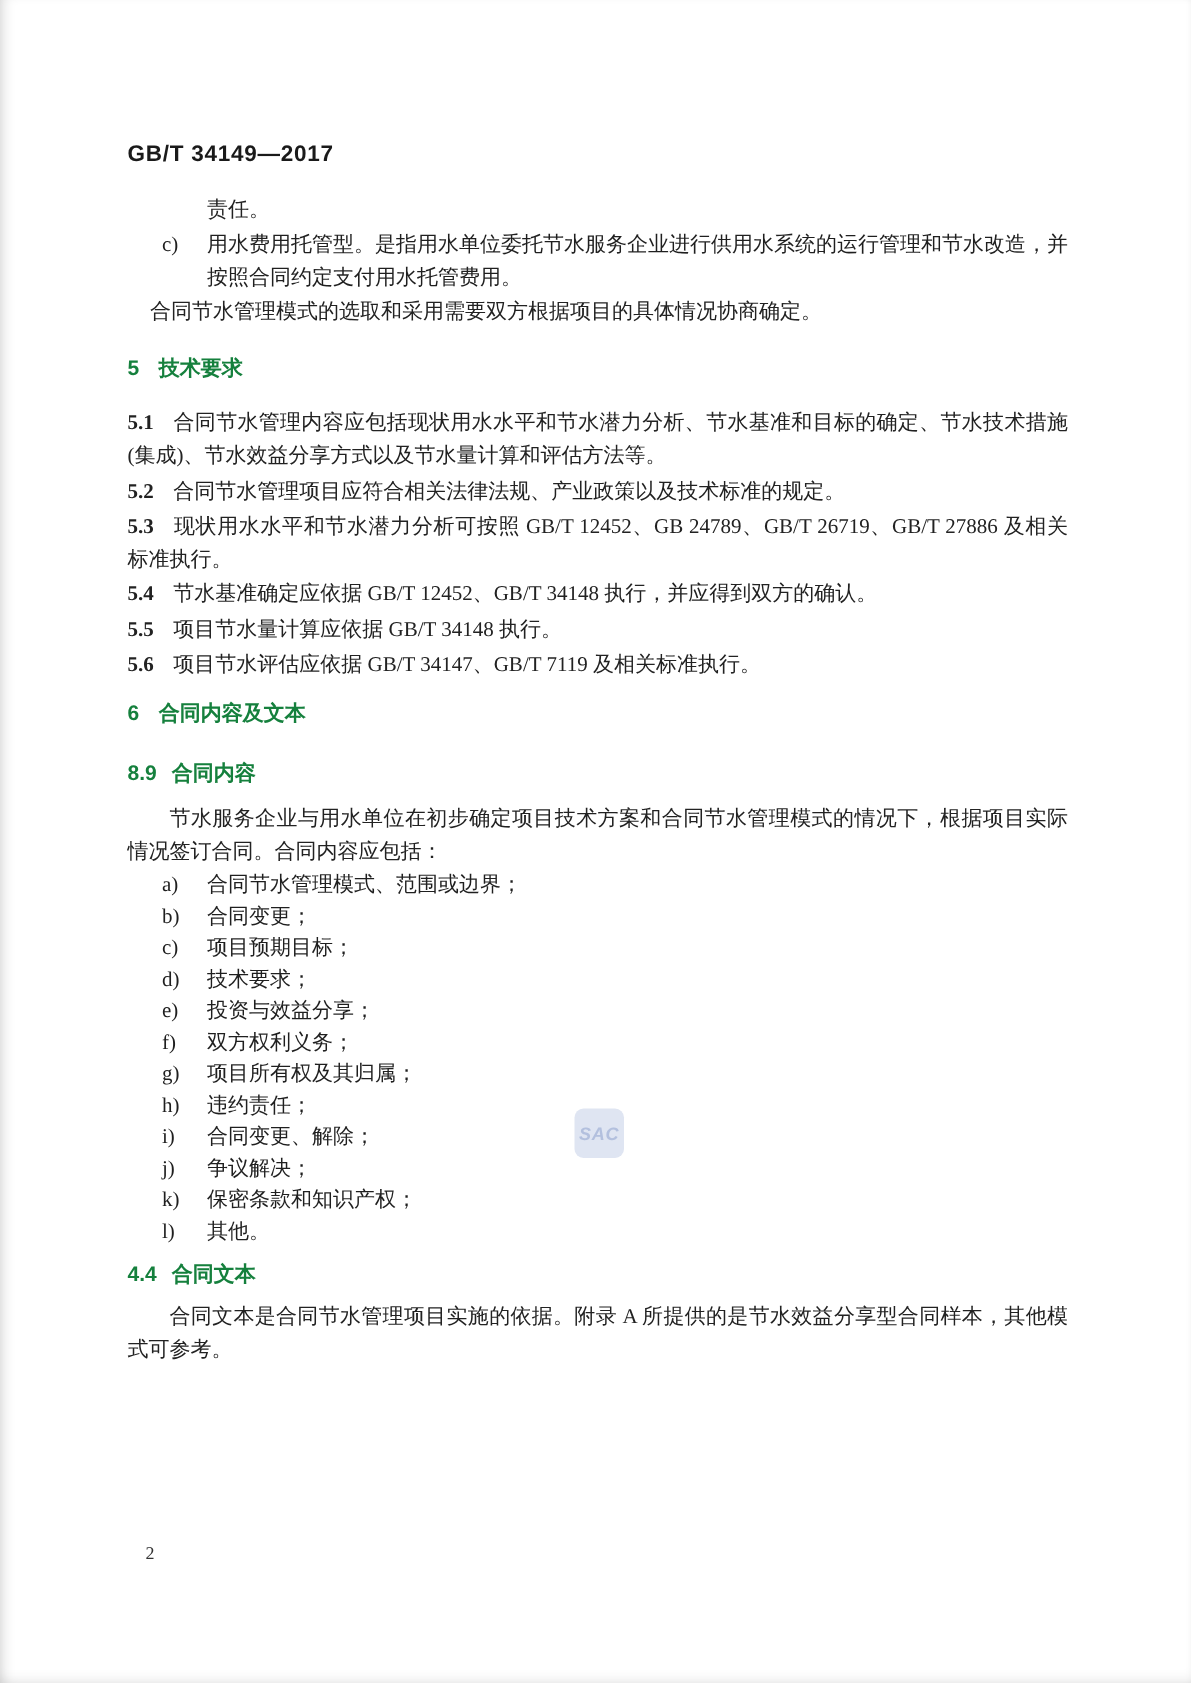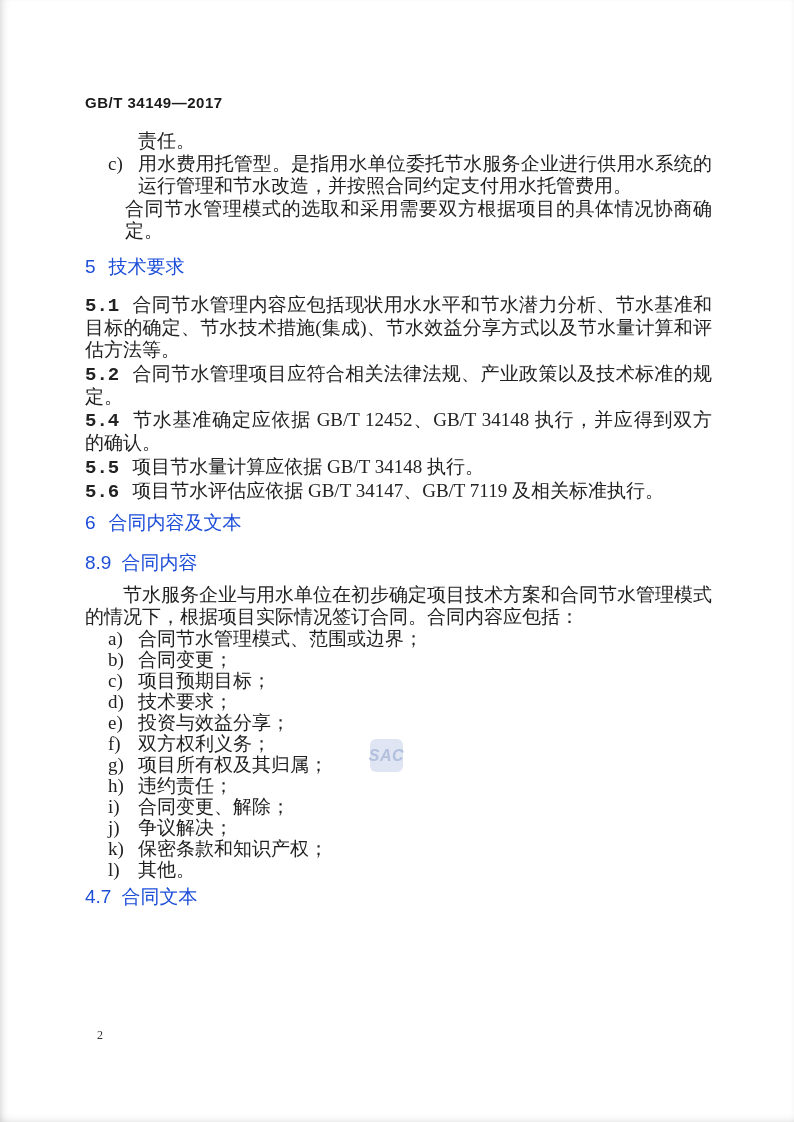--- a/index.html
+++ b/index.html
@@ -27,89 +27,89 @@
   .doc-header {
     margin-top: 92px;
     font-family: "Liberation Sans", "DejaVu Sans", sans-serif;
     font-size: 15px;
     line-height: 22px;
     font-weight: 700;
     letter-spacing: 0.5px;
     color: #1a1a1a;
   }
 
-  p, .li, h2, h3 { font-size: 19px; line-height: 22px; }
+  p, .li, h2, h3 { font-size: 14px; line-height: 22px; }
 
   .para {
     text-align: justify;
     text-justify: inter-character;
     color: #222;
   }
 
   .cont-line { margin-top: 16px; margin-left: 53px; }
 
   .li { display: flex; margin-top: 1px; }
   .li-label {
     flex: none;
     width: 30px;
     margin-left: 23px;
     font-family: "Liberation Serif", serif;
   }
   .li-text { flex: 1; text-align: justify; text-justify: inter-character; }
 
-  .closing { margin-top: 1px; margin-left: 40px; }
+  .closing { margin-top: 1px; margin-left: 15px; }
 
   h2 {
     font-family: "Liberation Sans", "DejaVu Sans", sans-serif;
-    font-weight: 400;
-    color: #1d4ed8;
+    font-weight: 700;
+    color: #15803d;
   }
   .h-sec5 { margin-top: 14px; }
   .h-sec6 { margin-top: 9px; }
   .h-sub  { margin-top: 18px; }
   .h-sub62 { margin-top: 6px; }
   h2 .hnum { margin-right: 13px; }
   .h-sub .hnum, .h-sub62 .hnum { margin-right: 10px; }
 
   .clause { margin-top: 1px; }
   .clause .cnum {
-    font-family: Liberation Mono, monospace;
+    font-family: Liberation Serif, serif;
     font-weight: 700;
     margin-right: 13px;
   }
   .c51 { margin-top: 16px; }
   .c52 { margin-top: 2px; }
   .c55 { margin-top: 2px; }
 
   .body-para {
     margin-top: 10px;
     text-indent: 2em;
     text-align: justify;
     text-justify: inter-character;
   }
   .body-para62 { margin-top: 8px; }
 
   .item-list { margin-top: 0; }
   .item-list .li { line-height: 21px; margin-top: 0; }
 
   .watermark {
     position: absolute;
-    left: 370px;
+    left: 383px;
     top: 739px;
     width: 33px;
     height: 33px;
     background: #dfe5f2;
     border-radius: 6px;
     display: flex;
     align-items: center;
     justify-content: center;
     font-family: "Liberation Sans", "DejaVu Sans", sans-serif;
     font-weight: 700;
     font-style: italic;
-    font-size: 16px;
+    font-size: 12px;
     color: #b3c0de;
     letter-spacing: 0.5px;
   }
 
   .page-number {
     position: absolute;
     left: 97px;
     top: 1026px;
     font-size: 12px;
     line-height: 18px;
@@ -137,20 +137,23 @@
       <span class="hnum">5</span><span class="htext">技术要求</span>
     </h2>
 
     <p class="para clause c51">
       <span class="cnum">5.1</span><span>合同节水管理内容应包括现状用水水平和节水潜力分析、节水基准和目标的确定、节水技术措施(集成)、节水效益分享方式以及节水量计算和评估方法等。</span>
     </p>
     <p class="para clause c52">
       <span class="cnum">5.2</span><span>合同节水管理项目应符合相关法律法规、产业政策以及技术标准的规定。</span>
     </p>
     <p class="para clause">
+      <span class="cnum">5.3</span><span>现状用水水平和节水潜力分析可按照 GB/T 12452、GB 24789、GB/T 26719、GB/T 27886 及相关标准执行。</span>
+    </p>
+    <p class="para clause">
       <span class="cnum">5.4</span><span>节水基准确定应依据 GB/T 12452、GB/T 34148 执行，并应得到双方的确认。</span>
     </p>
     <p class="para clause c55">
       <span class="cnum">5.5</span><span>项目节水量计算应依据 GB/T 34148 执行。</span>
     </p>
     <p class="para clause">
       <span class="cnum">5.6</span><span>项目节水评估应依据 GB/T 34147、GB/T 7119 及相关标准执行。</span>
     </p>
 
     <h2 class="h-sec6">
@@ -208,22 +211,23 @@
           <span class="li-label">k)</span>
           <span class="li-text">保密条款和知识产权；</span>
         </div>
       <div class="li">
           <span class="li-label">l)</span>
           <span class="li-text">其他。</span>
         </div>
     </div>
 
     <h2 class="h-sub h-sub62">
-      <span class="hnum">4.7</span><span class="htext">合同文本</span>
-    </h2>
-
+      <span class="hnum">4.4</span><span class="htext">合同文本</span>
+    </h2>
+
+    <p class="para body-para body-para62">合同文本是合同节水管理项目实施的依据。附录 A 所提供的是节水效益分享型合同样本，其他模式可参考。</p>
 
   </div>
 
   <div class="watermark">SAC</div>
 
   <div class="page-number">2</div>
 </div>
 
 </body></html>

